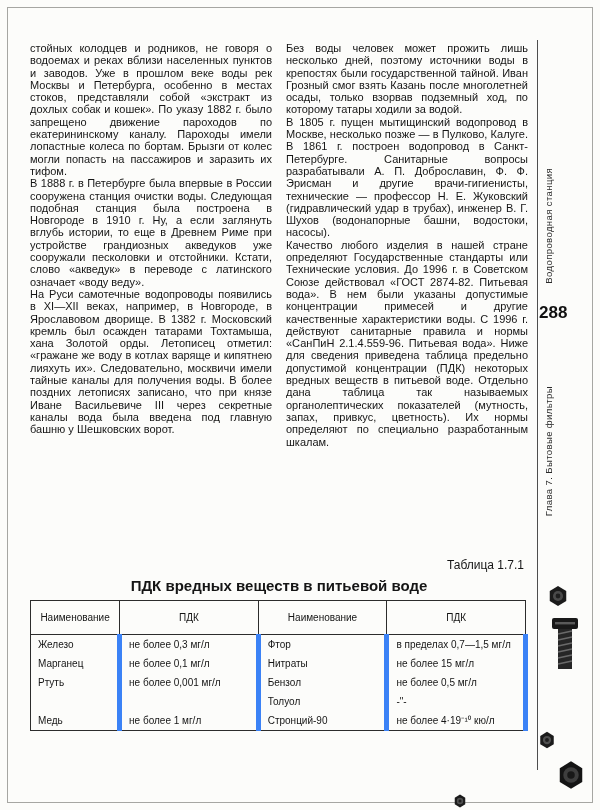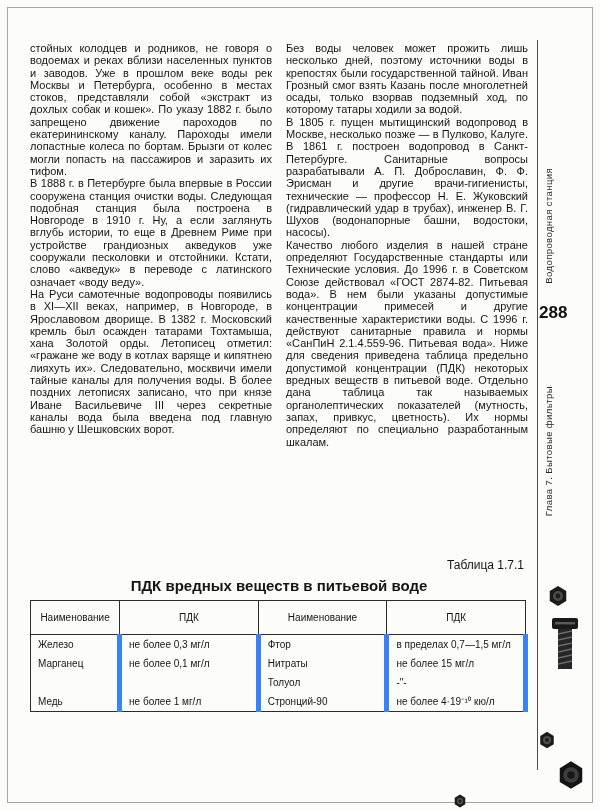--- a/index.html
+++ b/index.html
@@ -70,20 +70,26 @@
             <td>Фтор</td>
             <td>в пределах 0,7—1,5 мг/л</td>
           </tr>
           <tr>
             <td>Марганец</td>
             <td>не более 0,1 мг/л</td>
             <td>Нитраты</td>
             <td>не более 15 мг/л</td>
           </tr>
           <tr>
+            <td>Ртуть</td>
+            <td>не более 0,001 мг/л</td>
+            <td>Бензол</td>
+            <td>не более 0,5 мг/л</td>
+          </tr>
+          <tr>
             <td></td>
             <td></td>
             <td>Толуол</td>
             <td>-"-</td>
           </tr>
           <tr>
             <td>Медь</td>
             <td>не более 1 мг/л</td>
             <td>Стронций-90</td>
             <td>не более 4·19⁻¹⁰ кю/л</td>

